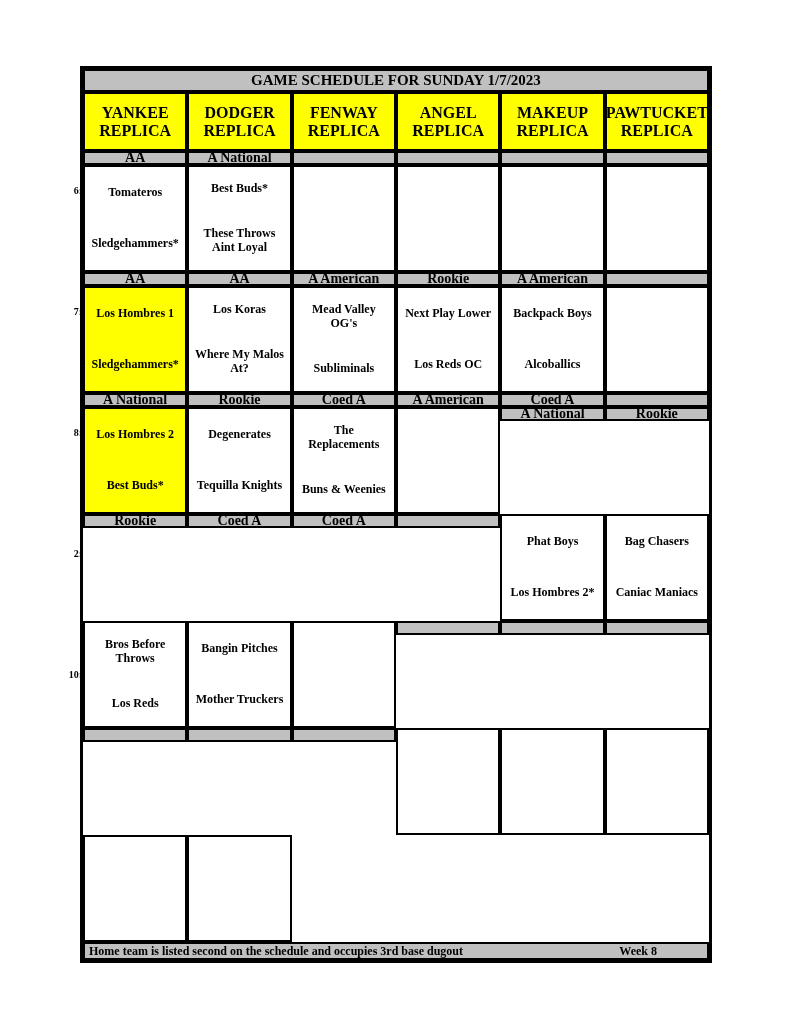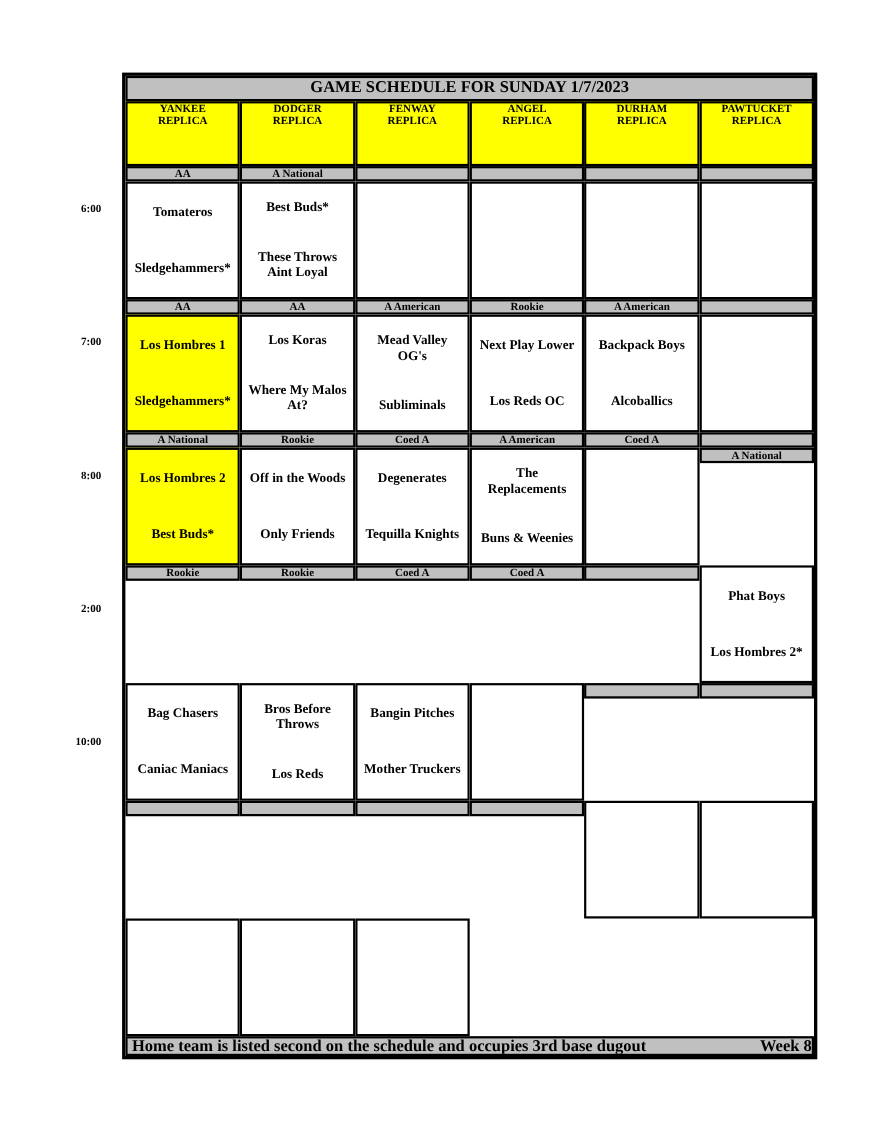--- a/index.html
+++ b/index.html
@@ -1,53 +1,53 @@
 <!DOCTYPE html>
 <html><head>
 <meta charset="utf-8">
 <style>
   html,body { margin:0; padding:0; background:#ffffff; }
   .page {
     position:relative; width:791px; height:1024px; background:#ffffff;
     font-family:"Liberation Serif", serif; color:#000;
   }
   .schedule {
-    position:absolute; left:111px; top:66px; width:626px;
+    position:absolute; left:80px; top:66px; width:626px;
     border:3px solid #000; background:#fff;
     display:grid; grid-template-columns:repeat(6,1fr);
   }
   .cell { border:2px solid #000; box-sizing:border-box; overflow:hidden; }
   .title-row {
     grid-column:1/-1; height:23px; background:#c0c0c0;
     display:flex; align-items:center; justify-content:center;
     font-weight:bold; font-size:15px;
   }
   .hdr {
     height:59px; background:#ffff00;
-    display:flex; flex-direction:column; justify-content:flex-start; align-items:center;
-    font-weight:bold; font-size:10px; text-align:center;
+    display:flex; flex-direction:column; justify-content:center; align-items:center;
+    font-weight:bold; font-size:16px; text-align:center;
   }
   .div-cell {
     height:14px; background:#c0c0c0;
     display:flex; align-items:center; justify-content:center;
-    font-weight:bold; font-size:10px;
+    font-weight:bold; font-size:14px;
   }
   .game {
     height:107px; background:#ffffff; padding:0 4px;
     display:flex; flex-direction:column; justify-content:space-around; align-items:center;
     font-weight:bold; font-size:12px; text-align:center; line-height:1.15;
   }
   .game.hl { background:#ffff00; }
   .team { width:100%; }
   .footer-row {
     grid-column:1/-1; height:18px; background:#c0c0c0;
-    display:flex; align-items:center; font-weight:bold; font-size:15px;text-align:right;
+    display:flex; align-items:center; font-weight:bold; font-size:12px;text-align:right;
   }
   .footer-note { padding-left:4px; }
-  .footer-week { margin-left:auto; }
+  .footer-week { margin-left:auto; padding-right:50px; }
   .time-label {
     position:absolute; left:30px; width:62px; text-align:right;
     font-weight:bold; font-size:10px;
   }
 </style>
 </head>
 <body>
 
 <div class="page">
 
@@ -71,21 +71,21 @@
     </div>
     <div class="cell hdr">
       <div class="hline">FENWAY</div>
       <div class="hline">REPLICA</div>
     </div>
     <div class="cell hdr">
       <div class="hline">ANGEL</div>
       <div class="hline">REPLICA</div>
     </div>
     <div class="cell hdr">
-      <div class="hline">DURHAM</div>
+      <div class="hline">MAKEUP</div>
       <div class="hline">REPLICA</div>
     </div>
     <div class="cell hdr">
       <div class="hline">PAWTUCKET</div>
       <div class="hline">REPLICA</div>
     </div>
 
     <div class="cell div-cell">AA</div>
     <div class="cell div-cell">A National</div>
     <div class="cell div-cell"></div>
@@ -155,24 +155,20 @@
     <div class="cell div-cell">Coed A</div>
     <div class="cell div-cell">A American</div>
     <div class="cell div-cell">Coed A</div>
     <div class="cell div-cell"></div>
 
     <div class="cell game hl">
       <div class="team">Los Hombres 2</div>
       <div class="team">Best Buds*</div>
     </div>
     <div class="cell game">
-      <div class="team">Off in the Woods</div>
-      <div class="team">Only Friends</div>
-    </div>
-    <div class="cell game">
       <div class="team">Degenerates</div>
       <div class="team">Tequilla Knights</div>
     </div>
     <div class="cell game">
       <div class="team">The Replacements</div>
       <div class="team">Buns &amp; Weenies</div>
     </div>
     <div class="cell game">
       <div class="team"></div>
       <div class="team"></div>

